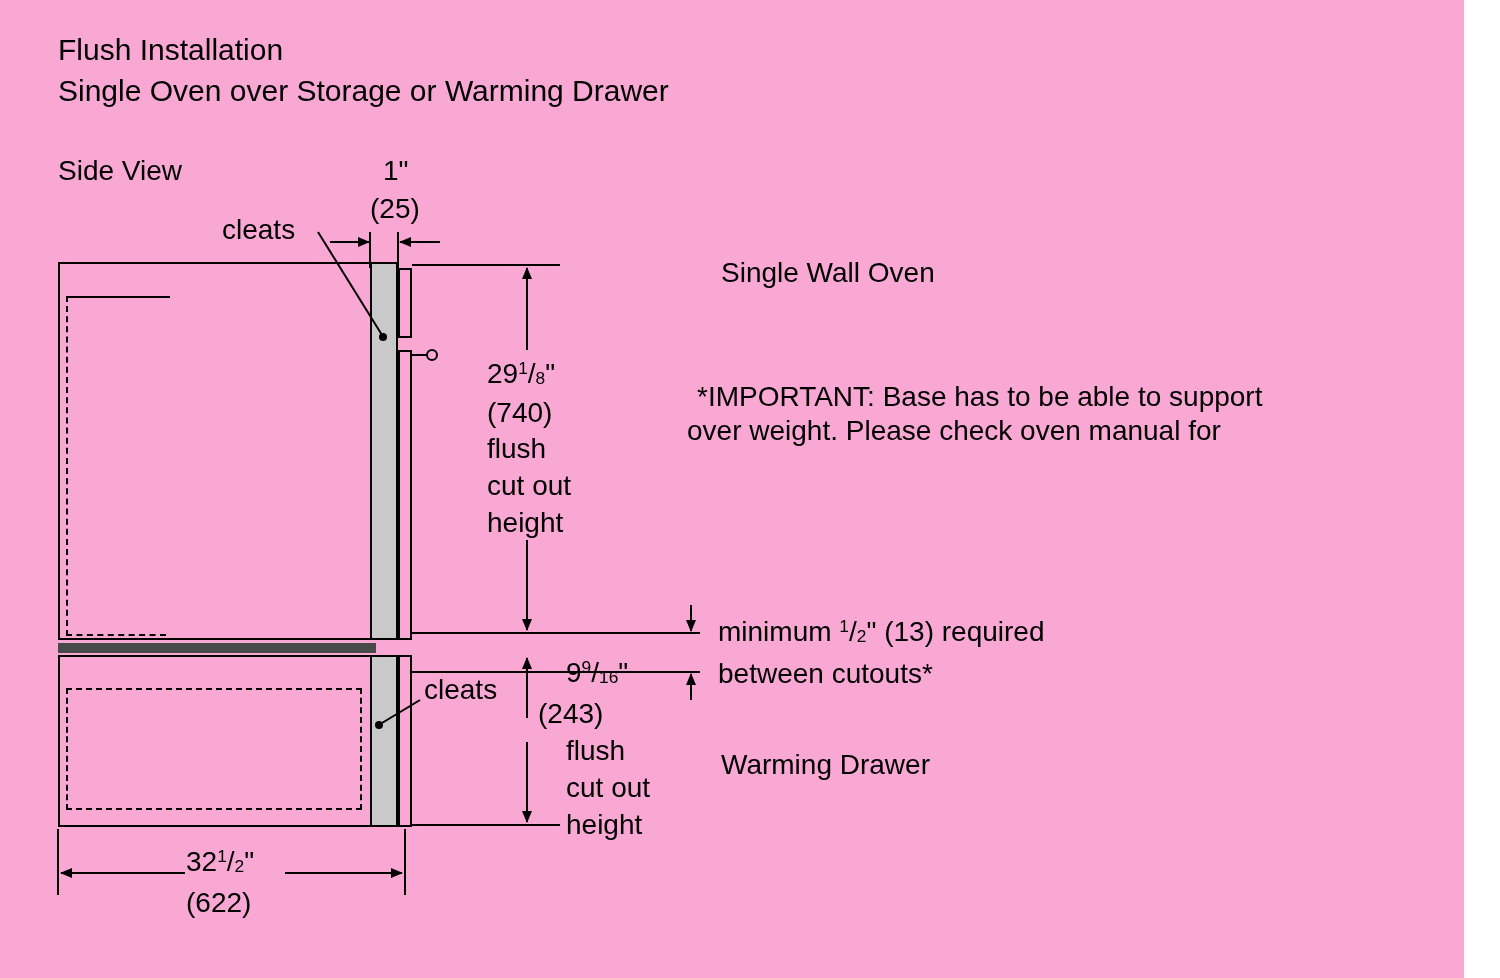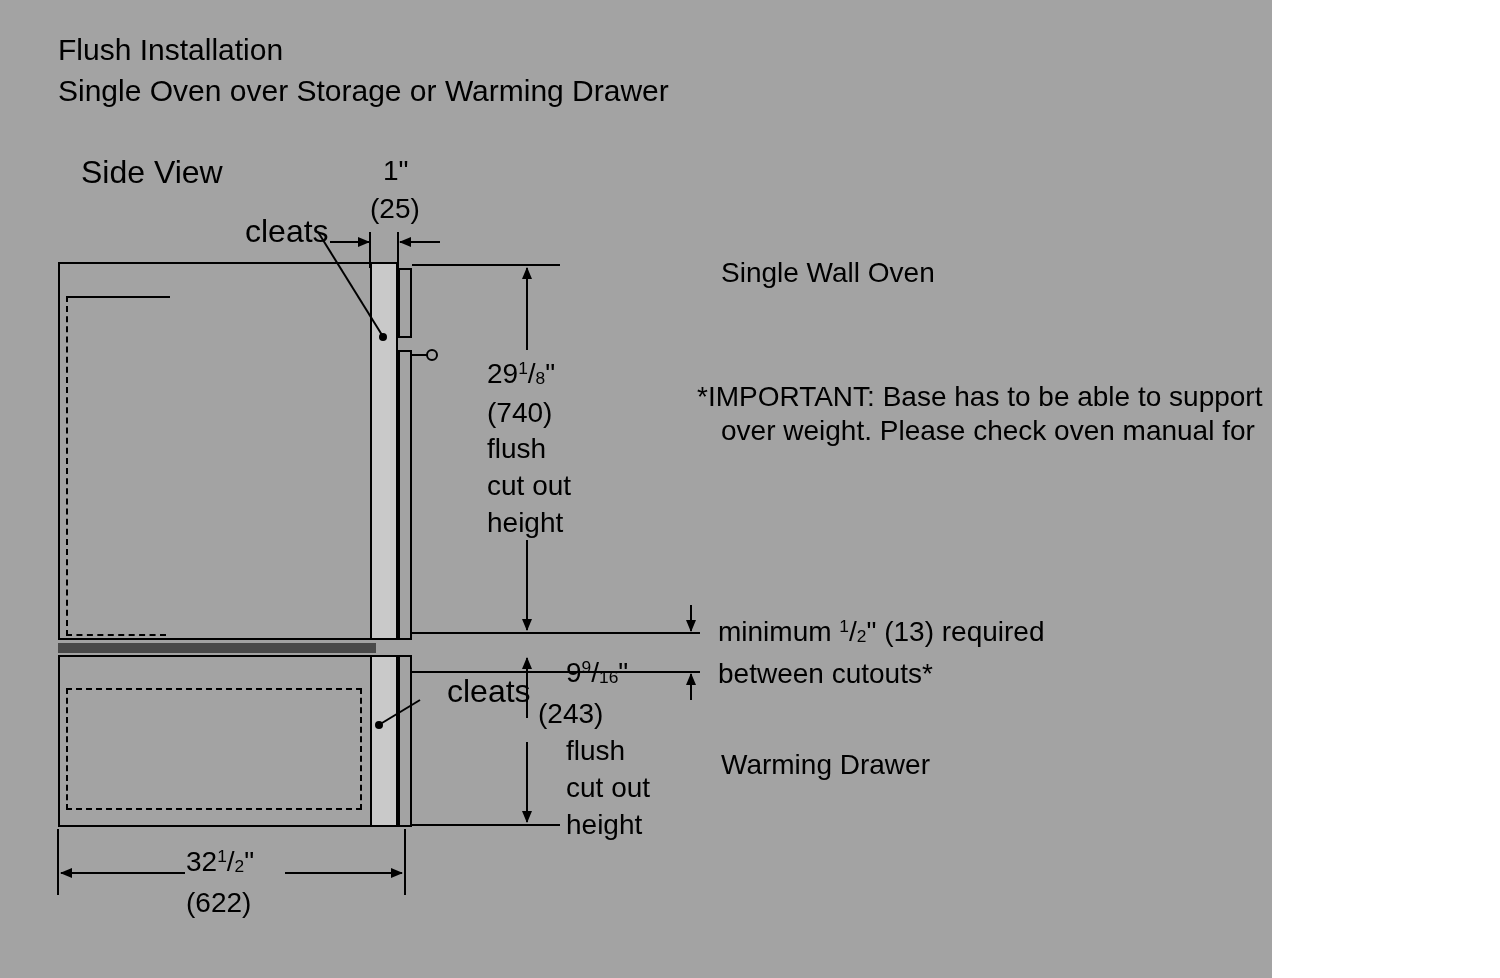--- a/index.html
+++ b/index.html
@@ -6,37 +6,36 @@
     margin: 0;
     padding: 0;
     background: #ffffff;
   }
   body {
     font-family: "Liberation Sans", sans-serif;
     color: #000000;
   }
   #stage {
     position: relative;
-    width: 1272px;
+    width: 1464px;
     height: 978px;
     overflow: hidden;
-    background: #a3a3a3;
+    background: #f9a8d4;
   }
   .txt {
     position: absolute;
     white-space: pre;
     line-height: 1.18;
     color: #000;
   }
   .t-title {
     font-size: 30px;
   }
   .t-label {
-    font-size: 32px;
-    margin-left: 23px;
+    font-size: 28px;
   }
   .t-dim {
     font-size: 28px;
   }
   .t-body {
     font-size: 28px;
     text-align: right;
   }
   .frac {
     display: inline-block;
@@ -131,21 +130,21 @@
   <div class="txt t-dim" style="left:566px; top:734px;">flush</div>
   <div class="txt t-dim" style="left:566px; top:771px;">cut out</div>
   <div class="txt t-dim" style="left:566px; top:808px;">height</div>
 
   <div class="txt t-dim" style="left:186px; top:845px;"><span class="frac"><span>32</span><sup class="f">1</sup>/<sub class="f">2</sub><span>"</span></span></div>
   <div class="txt t-dim" style="left:186px; top:886px;">(622)</div>
 
   <div class="txt t-body" style="left:721px; top:256px;">Single Wall Oven</div>
 
   <div class="txt t-body" style="left:697px; top:380px;">*IMPORTANT: Base has to be able to support</div>
-  <div class="txt t-body" style="left:721px; top:414px;">over weight. Please check oven manual for</div>
+  <div class="txt t-body" style="left:687px; top:414px;">over weight. Please check oven manual for</div>
 
   <div class="txt t-body" style="left:718px; top:615px;"><span>minimum </span><span class="frac"><sup class="f">1</sup>/<sub class="f">2</sub></span><span>" (13) required</span></div>
   <div class="txt t-body" style="left:718px; top:657px;">between cutouts*</div>
 
   <div class="txt t-body" style="left:721px; top:748px;">Warming Drawer</div>
 
 
   <svg class="overlay" viewBox="0 0 1500 978">
     <defs>
       <marker id="arrEnd" markerWidth="12" markerHeight="10" refX="11" refY="5" orient="auto" markerUnits="userSpaceOnUse">

